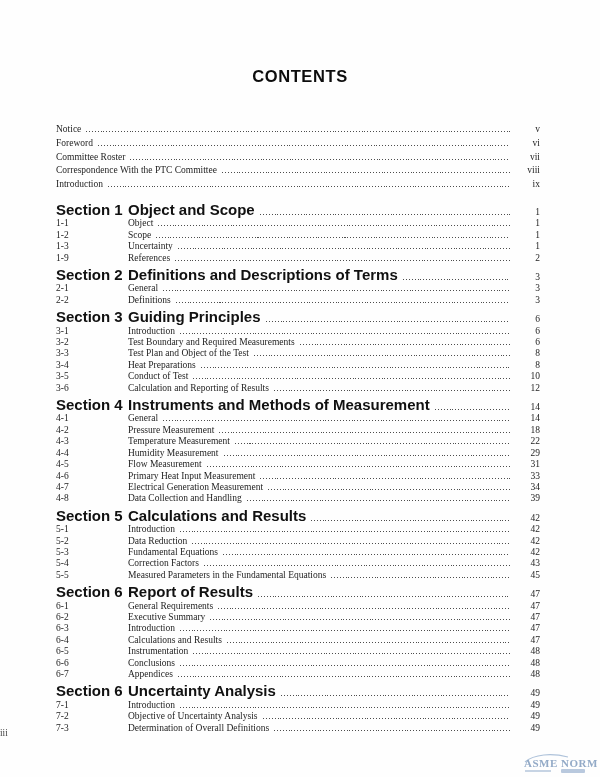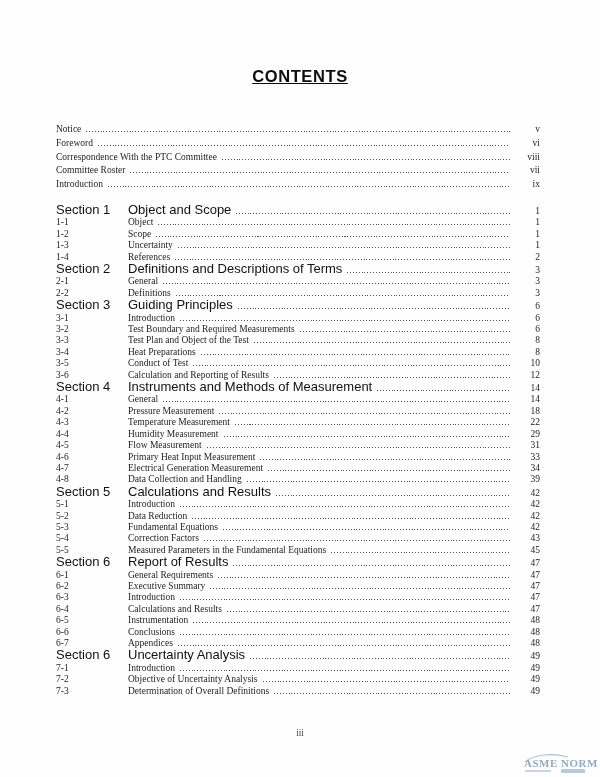--- a/index.html
+++ b/index.html
@@ -16,48 +16,47 @@
     background: #fefefe;
   }
   .title {
     margin: 0;
     position: absolute; top: 68px; left: 0; right: 0;
     text-align: center;
     font-family: "Liberation Sans", sans-serif;
     font-weight: 700; font-size: 16.5px; line-height: 1;
     letter-spacing: 0.6px;
     color: #0d0d0d;
-    text-decoration: underline;
   }
   .toc { position: absolute; top: 123px; left: 56px; right: 60px; }
   .row {
     display: flex; align-items: baseline;
     font-size: 9.5px; line-height: 11.4px;
     white-space: nowrap;
   }
   .front .row { line-height: 13.8px; }
-  .group { }
+  .group { margin-top: 5px; }
   #sections .group:first-child { margin-top: 12px; }
   .col-label { flex: 0 0 72px; }
   .col-title { flex: 0 0 auto; }
   .leader { flex: 1 1 auto; position: relative; height: 8px; min-width: 10px; margin: 0 6px 0 5px; }
   .leader::after {
     content: "";
     position: absolute; left: 0; right: 0; bottom: 0; height: 1px;
     background-image: repeating-linear-gradient(to right, #4d4d4d 0 1px, transparent 1px 2.9px);
   }
   .col-page { flex: 0 0 24px; text-align: right; }
   .head .col-label, .head .col-title {
     font-family: "Liberation Sans", sans-serif;
-    font-weight: 400; font-size: 13px;
+    font-weight: 700; font-size: 15px;
     color: #111;
   }
   .folio {
     position: absolute; top: 728px; left: 0; width: 100%;
-    text-align: center; font-size: 9.3px; color: #3c3c3c;
+    text-align: left; font-size: 9.3px; color: #3c3c3c;
   }
   .watermark { position: absolute; right: 12px; bottom: 4px; width: 64px; height: 20px; }
   .wm-text {
     position: absolute; top: 4px; left: 0;
     font-family: "Liberation Serif", serif;
     font-weight: 700; font-size: 11px; letter-spacing: 0.5px;
     color: #93aac7; white-space: nowrap;
   }
   .wm-bar { position: absolute; left: 1px; bottom: 1px; width: 26px; height: 2px; background: #c7d4e4; }
   .wm-box { position: absolute; right: 3px; bottom: 0; width: 24px; height: 4px; background: #b9c9de; border-radius: 1px; }
@@ -75,28 +74,28 @@
           <span class="col-title">Notice</span>
           <span class="leader"></span>
           <span class="col-page">v</span>
         </div>
         <div class="row">
           <span class="col-title">Foreword</span>
           <span class="leader"></span>
           <span class="col-page">vi</span>
         </div>
         <div class="row">
+          <span class="col-title">Committee Roster</span>
+          <span class="leader"></span>
+          <span class="col-page">vii</span>
+        </div>
+        <div class="row">
           <span class="col-title">Correspondence With the PTC Committee</span>
           <span class="leader"></span>
           <span class="col-page">viii</span>
-        </div>
-        <div class="row">
-          <span class="col-title">Committee Roster</span>
-          <span class="leader"></span>
-          <span class="col-page">vii</span>
         </div>
         <div class="row">
           <span class="col-title">Introduction</span>
           <span class="leader"></span>
           <span class="col-page">ix</span>
         </div>
       </div>
     <div id="sections">
         <div class="group">
           <div class="row head">
@@ -117,21 +116,21 @@
             <span class="leader"></span>
             <span class="col-page">1</span>
           </div>
           <div class="row">
             <span class="col-label">1-3</span>
             <span class="col-title">Uncertainty</span>
             <span class="leader"></span>
             <span class="col-page">1</span>
           </div>
           <div class="row">
-            <span class="col-label">1-4</span>
+            <span class="col-label">1-9</span>
             <span class="col-title">References</span>
             <span class="leader"></span>
             <span class="col-page">2</span>
           </div>
         </div>
         <div class="group">
           <div class="row head">
             <span class="col-label">Section 2</span>
             <span class="col-title">Definitions and Descriptions of Terms</span>
             <span class="leader"></span>

